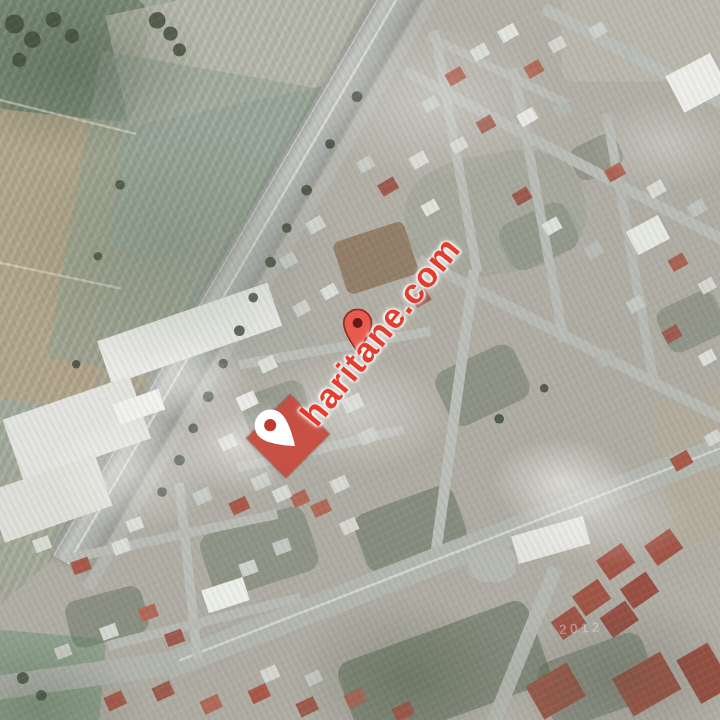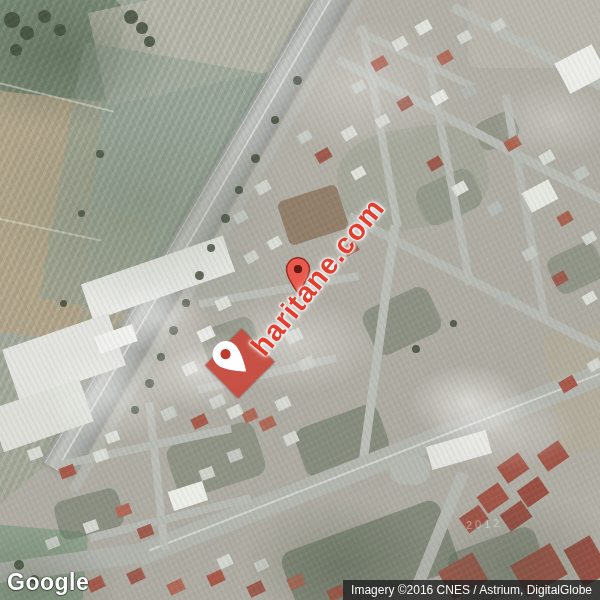--- a/index.html
+++ b/index.html
@@ -278,18 +278,14 @@
   </div>
   <div class="place-pin">
     <svg width="26" height="37" viewBox="0 0 24 36">
       <path d="M12 .8C5.9.8.8 5.8.8 12c0 8.6 11.2 23 11.2 23s11.2-14.4 11.2-23C23.2 5.8 18.1.8 12 .8z" fill="#e85a4e" stroke="#962c1f" stroke-width="1.4"></path>
       <circle cx="12" cy="11.8" r="4" fill="#641a10"></circle>
     </svg>
   </div>
 
   <div class="watermark">haritane.com</div>
 
-  <div class="google-logo">Google</div>
-  <div class="attribution">
-    <span>Imagery ©2016 CNES / Astrium, DigitalGlobe</span>
-  </div>
 
 </div>
 
 </body></html>

